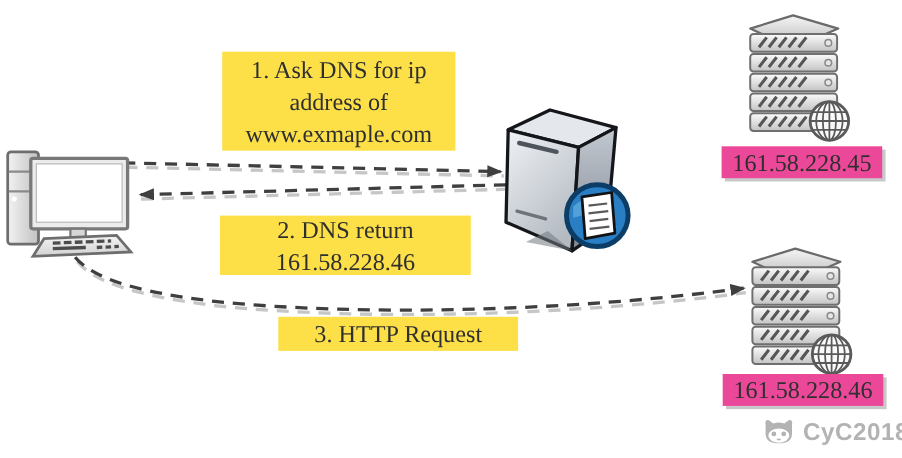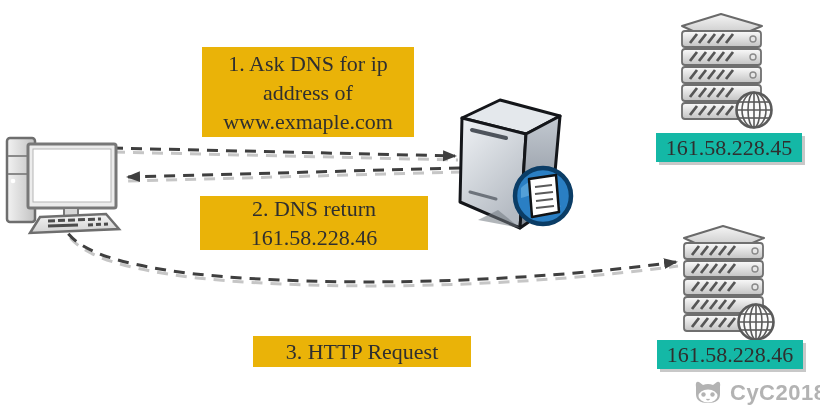--- a/index.html
+++ b/index.html
@@ -3,29 +3,29 @@
 <meta charset="utf-8">
 <style>
   html,body{margin:0;padding:0;background:#fff;}
   .canvas{
     position:relative;width:820px;height:416px;background:#ffffff;
     font-family:"Liberation Serif", serif;overflow:hidden;
   }
   .arrows{position:absolute;left:0;top:0;width:820px;height:416px;pointer-events:none;}
   .node{position:absolute;}
   .step-label{
-    position:absolute;background:#eab308;color:#2f2f2f;
+    position:absolute;background:#fde047;color:#2f2f2f;
     display:flex;align-items:center;justify-content:center;text-align:center;
     font-size:22px;line-height:29px;white-space:pre-line;
   }
   .step1{left:202px;top:47px;width:212px;height:90px;}
   .step2{left:200px;top:196px;width:228px;height:54px;}
-  .step3{left:253px;top:288px;width:218px;height:31px;margin-top:48px;}
+  .step3{left:253px;top:288px;width:218px;height:31px;}
   .ip-label{
-    position:absolute;width:146px;height:29px;background:#14b8a6;
+    position:absolute;width:146px;height:29px;background:#ec4899;
     box-shadow:3px 3px 0 #c8c8c8;color:#2f2f2f;font-size:22px;
     display:flex;align-items:center;justify-content:center;text-align:center;
   }
   .ip1{left:656px;top:133px;}
   .ip2{left:657px;top:340px;}
   .watermark{
     position:absolute;left:692px;top:379px;display:flex;align-items:center;gap:6px;
     color:#b3b3b3;font-family:"Liberation Sans", sans-serif;
     font-size:22px;font-weight:600;letter-spacing:0.5px;
   }

